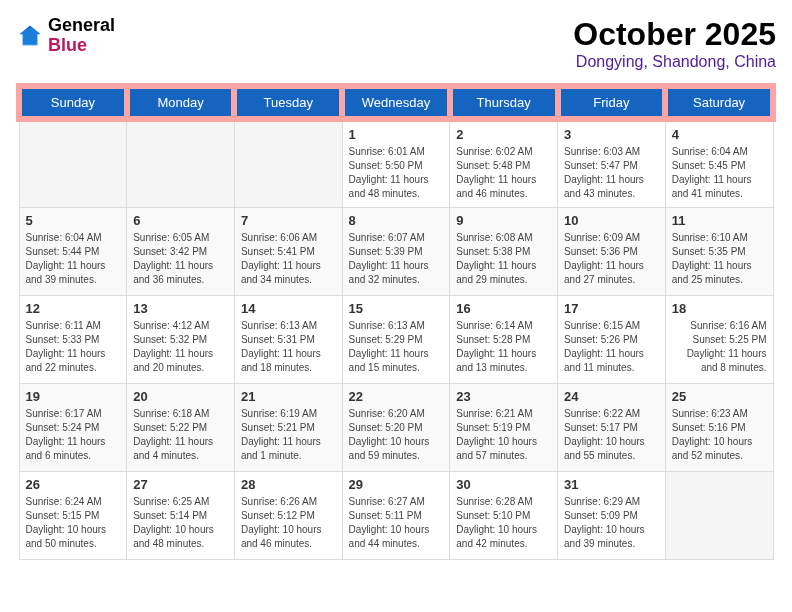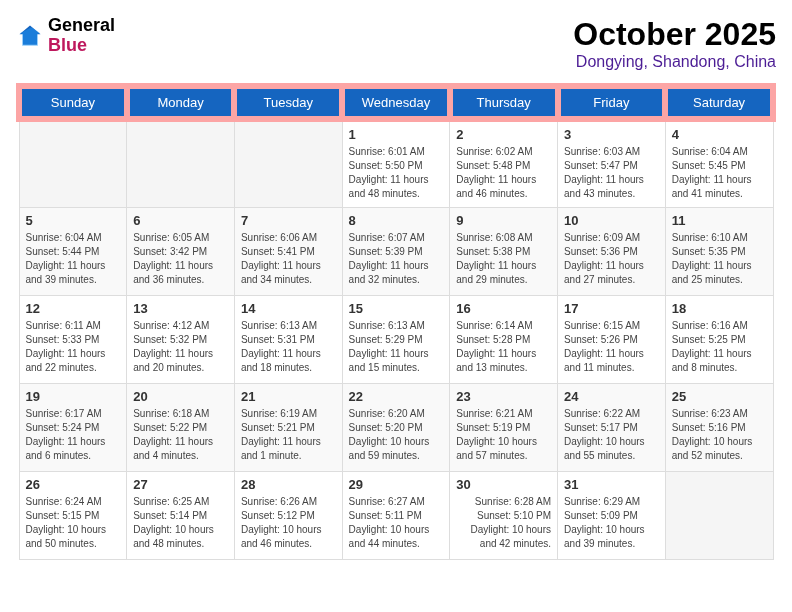--- a/index.html
+++ b/index.html
@@ -240,21 +240,21 @@
         </td>
         <td>
           <span class="day-num">17</span>
           <div class="day-info" style="white-space: pre-line;">Sunrise: 6:15 AM
 Sunset: 5:26 PM
 Daylight: 11 hours
 and 11 minutes.</div>
         </td>
         <td>
           <span class="day-num">18</span>
-          <div class="day-info" style="white-space: pre-line;">Sunrise: 6:16 AM
+          <div class="day-info" style="white-space: pre-line; text-align: right;">Sunrise: 6:16 AM
 Sunset: 5:25 PM
 Daylight: 11 hours
 and 8 minutes.</div>
         </td>
       </tr>
       <tr>
         <td>
           <span class="day-num">19</span>
           <div class="day-info" style="white-space: pre-line;">Sunrise: 6:17 AM
 Sunset: 5:24 PM
@@ -328,21 +328,21 @@
         </td>
         <td>
           <span class="day-num">29</span>
           <div class="day-info" style="white-space: pre-line;">Sunrise: 6:27 AM
 Sunset: 5:11 PM
 Daylight: 10 hours
 and 44 minutes.</div>
         </td>
         <td>
           <span class="day-num">30</span>
-          <div class="day-info" style="white-space: pre-line; text-align: right;">Sunrise: 6:28 AM
+          <div class="day-info" style="white-space: pre-line;">Sunrise: 6:28 AM
 Sunset: 5:10 PM
 Daylight: 10 hours
 and 42 minutes.</div>
         </td>
         <td>
           <span class="day-num">31</span>
           <div class="day-info" style="white-space: pre-line;">Sunrise: 6:29 AM
 Sunset: 5:09 PM
 Daylight: 10 hours
 and 39 minutes.</div>

